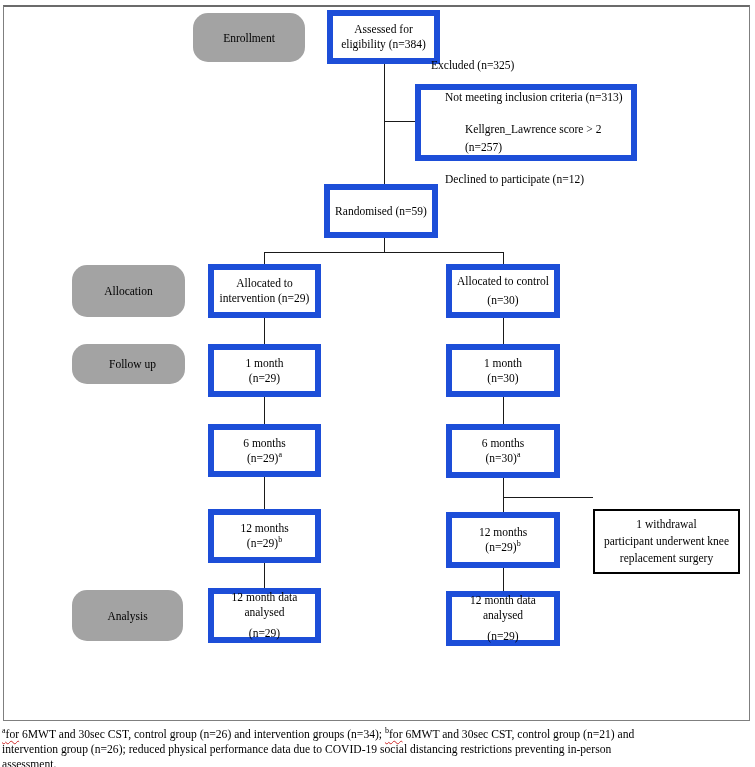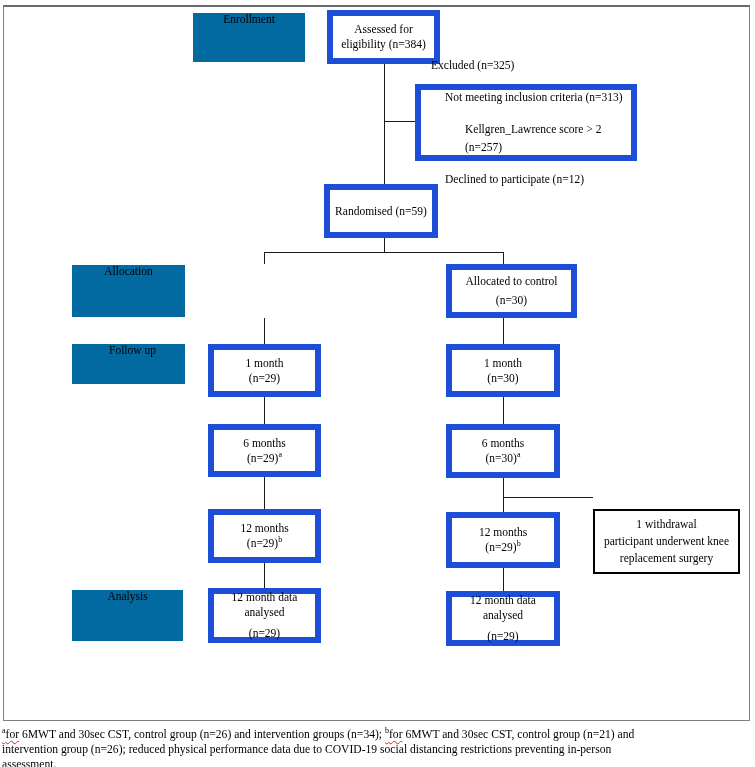--- a/index.html
+++ b/index.html
@@ -1,21 +1,21 @@
 <!DOCTYPE html>
 <html><head>
 <meta charset="utf-8">
 <style>
   html,body{margin:0;padding:0;background:#fff;}
   .canvas{position:relative;width:755px;height:767px;background:#ffffff;
           font-family:"Liberation Serif",serif;color:#000;overflow:hidden;}
   .frame{position:absolute;left:3px;top:5px;width:747px;height:716px;
          border:1px solid #7f7f7f;border-top:2px solid #6b6b6b;box-sizing:border-box;}
-  .stage{position:absolute;background:#0369a1;display:flex;justify-content:center;
-         font-size:11.5px;box-sizing:border-box;}
+  .stage{position:absolute;background:#a3a3a3;display:flex;align-items:center;justify-content:center;
+         font-size:11.5px;box-sizing:border-box;border-radius:15px;}
   .box{position:absolute;background:#fff;border:6px solid #1d4ed8;box-sizing:border-box;
        display:flex;flex-direction:column;align-items:center;justify-content:center;
        text-align:center;font-size:11.5px;line-height:1.3;}
   .box.gap{}
   .excluded{align-items:stretch;text-align:left;line-height:1.62;row-gap:13px;padding:2px 4px;}
   .excluded .ind0{padding-left:6px;}
   .excluded .ind1{padding-left:20px;}
   .excluded .ind2{padding-left:40px;}
   .withdraw{border:2px solid #000;line-height:1.45;padding:2px 6px;margin-top:44px;}
   .anbox .l3{margin-top:7px;}
@@ -72,21 +72,25 @@
     <div class="ind0">Excluded (n=325)</div>
     <div class="ind1">Not meeting inclusion criteria (n=313)</div>
     <div class="ind2">Kellgren_Lawrence score &gt; 2 (n=257)</div>
     <div class="ind1">Declined to participate (n=12)</div>
   </div>
 
   <div class="box" style="left:324px;top:184px;width:114px;height:54px;">
     <div>Randomised (n=59)</div>
   </div>
 
-  <div class="box gap" style="left:446px;top:264px;width:131px;height:54px;row-gap:4px;">
+  <div class="box" style="left:208px;top:264px;width:113px;height:54px;">
+    <div>Allocated to</div>
+    <div>intervention (n=29)</div>
+  </div>
+  <div class="box gap" style="left:446px;top:264px;width:114px;height:54px;row-gap:4px;">
     <div>Allocated to control</div>
     <div>(n=30)</div>
   </div>
 
   <div class="box gap" style="left:208px;top:344px;width:113px;height:53px;">
     <div>1 month</div>
     <div>(n=29)</div>
   </div>
   <div class="box gap" style="left:446px;top:344px;width:114px;height:53px;">
     <div>1 month</div>

